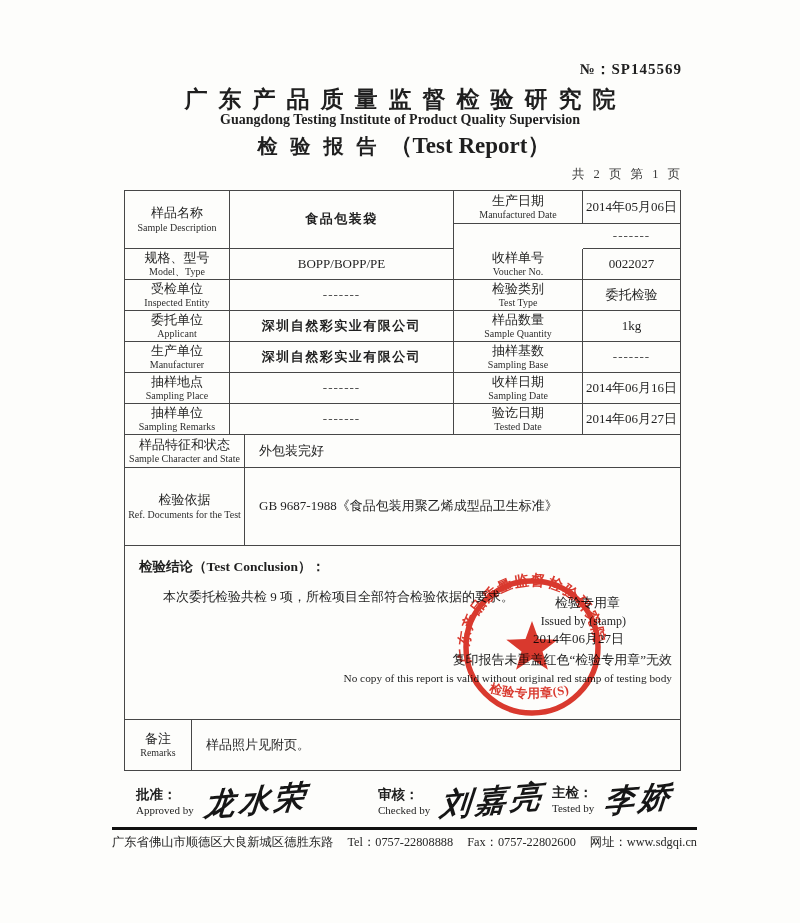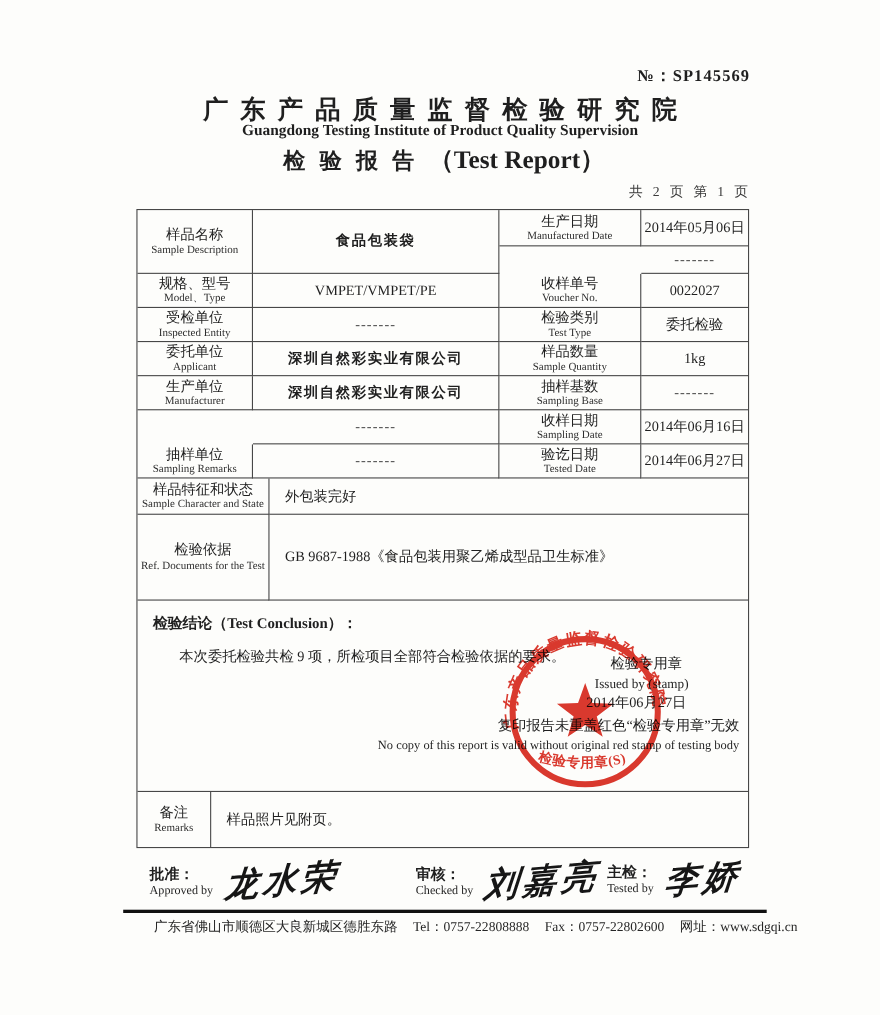--- a/index.html
+++ b/index.html
@@ -50,21 +50,21 @@
   .sig-group { position:absolute; display:flex; align-items:center; }
   .sig-label { text-align:left; }
   .sig-label .cn { font-size:13.5px; font-weight:bold; }
   .sig-label .en { font-size:11px; }
   .sig-name { font-style:italic; font-weight:bold; font-size:31px; letter-spacing:4px;
               transform:rotate(-5deg) skewX(-10deg); color:#161616; margin-left:10px; white-space:nowrap; }
 
   
   .footer-rule { position:absolute; left:112px; top:827px; width:585px; height:3px; background:#111; }
   .footer-line { position:absolute; left:112px; top:834px; width:585px; display:flex;
-                 justify-content:space-between; font-size:12.3px; color:#262626;margin-left:28px; }
+                 justify-content:space-between; font-size:12.3px; color:#262626; }
 </style>
 </head>
 <body>
 
 <div class="page">
 
   <div class="report-no">№：SP145569</div>
   <div class="inst-cn">广东产品质量监督检验研究院</div>
   <div class="inst-en">Guangdong Testing Institute of Product Quality Supervision</div>
   <div class="doc-title">
@@ -90,21 +90,21 @@
     </div>
     <div class="cell nr" style="left:458px;top:33px;width:97px;height:25px;">
       <div class="val dash">-------</div>
     </div>
 
     <div class="cell" style="left:0;top:58px;width:105px;height:31px;">
       <div class="lab-cn">规格、型号</div>
       <div class="lab-en">Model、Type</div>
     </div>
     <div class="cell" style="left:105px;top:58px;width:224px;height:31px;">
-      <div class="val">VMPET/VMPET/PE</div>
+      <div class="val">BOPP/BOPP/PE</div>
     </div>
     <div class="cell" style="left:329px;top:58px;width:129px;height:31px;">
       <div class="lab-cn">收样单号</div>
       <div class="lab-en">Voucher No.</div>
     </div>
     <div class="cell nr" style="left:458px;top:58px;width:97px;height:31px;">
       <div class="val">0022027</div>
     </div>
 
     <div class="cell" style="left:0;top:89px;width:105px;height:31px;">
@@ -145,20 +145,24 @@
       <div class="val b">深圳自然彩实业有限公司</div>
     </div>
     <div class="cell" style="left:329px;top:151px;width:129px;height:31px;">
       <div class="lab-cn">抽样基数</div>
       <div class="lab-en">Sampling Base</div>
     </div>
     <div class="cell nr" style="left:458px;top:151px;width:97px;height:31px;">
       <div class="val dash">-------</div>
     </div>
 
+    <div class="cell" style="left:0;top:182px;width:105px;height:31px;">
+      <div class="lab-cn">抽样地点</div>
+      <div class="lab-en">Sampling Place</div>
+    </div>
     <div class="cell" style="left:105px;top:182px;width:224px;height:31px;">
       <div class="val dash">-------</div>
     </div>
     <div class="cell" style="left:329px;top:182px;width:129px;height:31px;">
       <div class="lab-cn">收样日期</div>
       <div class="lab-en">Sampling Date</div>
     </div>
     <div class="cell nr" style="left:458px;top:182px;width:97px;height:31px;">
       <div class="val">2014年06月16日</div>
     </div>

